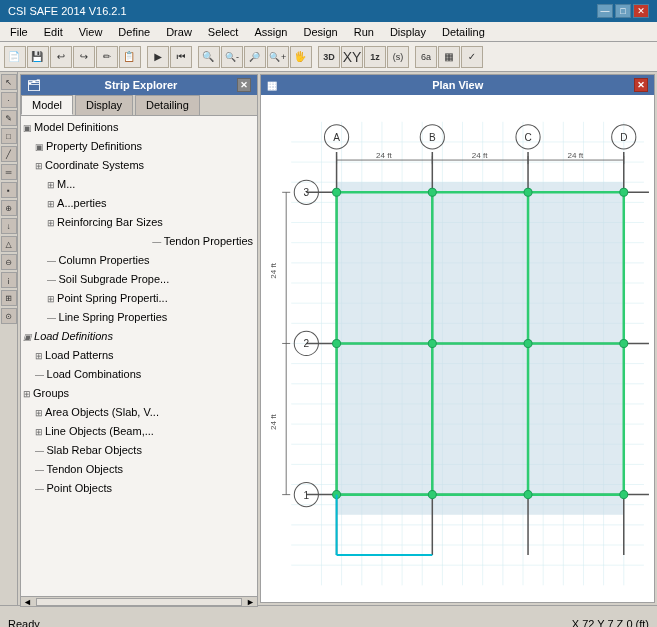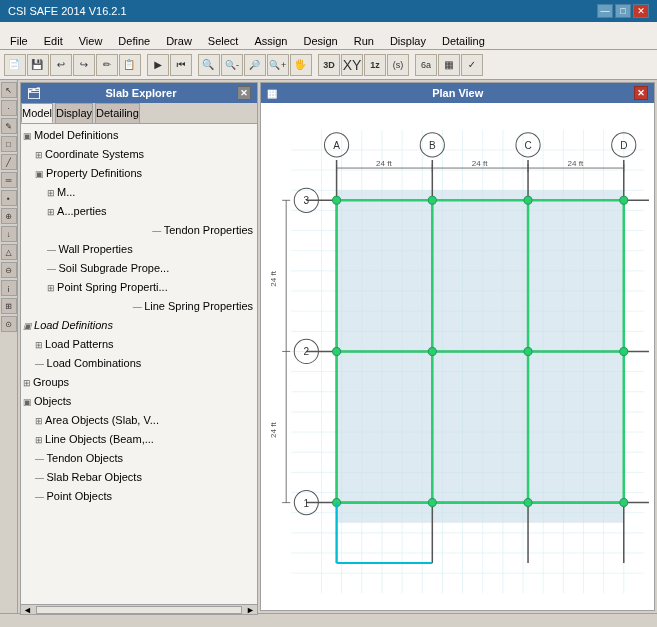--- a/index.html
+++ b/index.html
@@ -20,23 +20,23 @@
       width: 16px; height: 14px; background: #6a9fc0;
       border: 1px solid #4a7fa0; font-size: 9px;
       display: flex; align-items: center; justify-content: center;
       cursor: pointer; color: white;
     }
     #title-bar .win-btn.close { background: #c0392b; }
 
     
     #menu-bar {
       background: #f0ede8;
-      height: 28px;
-      display: flex;
-      align-items: flex-end;
+      height: 20px;
+      display: flex;
+      align-items: center;
       border-bottom: 1px solid #a0a0a0;
       padding: 0 2px;
     }
     .menu-item {
       padding: 2px 8px;
       cursor: pointer;
       font-size: 11px;
       color: #000;
     }
 
@@ -110,21 +110,21 @@
       background: #888; border: 1px solid #666;
       display: flex; align-items: center; justify-content: center;
       font-size: 9px; cursor: pointer; color: white;
     }
     #me-tabs {
       display: flex;
       background: #d4d0c8;
       border-bottom: 1px solid #a0a0a0;
     }
     .me-tab {
-      padding: 3px 0;
+      padding: 3px 10px;
       font-size: 11px;
       cursor: pointer;
       border: 1px solid #a0a0a0;
       border-bottom: none;
       margin-right: 2px;
       background: #c8c0b8;
     }
     .me-tab.active { background: #f5f3f0; border-bottom: 1px solid #f5f3f0; }
     #me-tree {
       flex: 1;
@@ -277,49 +277,49 @@
     <div class="lt-btn">△</div>
     <div class="lt-btn">⊖</div>
     <div class="lt-btn">ℹ</div>
     <div class="lt-btn">⊞</div>
     <div class="lt-btn">⊙</div>
   </div>
 
   <div id="model-explorer">
     <div id="me-header">
       <span style="margin-right:4px;">🗂</span>
-      <span>Slab Explorer</span>
+      <span>Strip Explorer</span>
       <div class="close-btn">✕</div>
     </div>
     <div id="me-tabs">
       <div class="me-tab active">Model</div>
       <div class="me-tab">Display</div>
       <div class="me-tab">Detailing</div>
     </div>
     <div id="me-tree">
 
     <div class="tree-item" style="padding-left: 0px;"><span style="color:#666;font-size:9px;">▣ </span>Model Definitions</div>
+        <div class="tree-item" style="padding-left: 12px;"><span style="color:#666;font-size:9px;">▣ </span>Property Definitions</div>
         <div class="tree-item" style="padding-left: 12px;"><span style="color:#666;font-size:9px;">⊞ </span>Coordinate Systems</div>
-        <div class="tree-item" style="padding-left: 12px;"><span style="color:#666;font-size:9px;">▣ </span>Property Definitions</div>
         <div class="tree-item" style="padding-left: 24px;"><span style="color:#666;font-size:9px;">⊞ </span>M...</div>
         <div class="tree-item" style="padding-left: 24px;"><span style="color:#666;font-size:9px;">⊞ </span>A...perties</div>
+        <div class="tree-item" style="padding-left: 24px;"><span style="color:#666;font-size:9px;">⊞ </span>Reinforcing Bar Sizes</div>
         <div class="tree-item" style="padding-left: 24px; text-align: right;"><span style="color:#666;font-size:9px;">— </span>Tendon Properties</div>
-        <div class="tree-item" style="padding-left: 24px;"><span style="color:#666;font-size:9px;">— </span>Wall Properties</div>
+        <div class="tree-item" style="padding-left: 24px;"><span style="color:#666;font-size:9px;">— </span>Column Properties</div>
         <div class="tree-item" style="padding-left: 24px;"><span style="color:#666;font-size:9px;">— </span>Soil Subgrade Prope...</div>
         <div class="tree-item" style="padding-left: 24px;"><span style="color:#666;font-size:9px;">⊞ </span>Point Spring Properti...</div>
-        <div class="tree-item" style="padding-left: 24px; text-align: right;"><span style="color:#666;font-size:9px;">— </span>Line Spring Properties</div>
+        <div class="tree-item" style="padding-left: 24px;"><span style="color:#666;font-size:9px;">— </span>Line Spring Properties</div>
         <div class="tree-item" style="padding-left: 0px; font-style: italic;"><span style="color:#666;font-size:9px;">▣ </span>Load Definitions</div>
         <div class="tree-item" style="padding-left: 12px;"><span style="color:#666;font-size:9px;">⊞ </span>Load Patterns</div>
         <div class="tree-item" style="padding-left: 12px;"><span style="color:#666;font-size:9px;">— </span>Load Combinations</div>
         <div class="tree-item" style="padding-left: 0px;"><span style="color:#666;font-size:9px;">⊞ </span>Groups</div>
-        <div class="tree-item" style="padding-left: 0px;"><span style="color:#666;font-size:9px;">▣ </span>Objects</div>
         <div class="tree-item" style="padding-left: 12px;"><span style="color:#666;font-size:9px;">⊞ </span>Area Objects (Slab, V...</div>
         <div class="tree-item" style="padding-left: 12px;"><span style="color:#666;font-size:9px;">⊞ </span>Line Objects (Beam,...</div>
+        <div class="tree-item" style="padding-left: 12px;"><span style="color:#666;font-size:9px;">— </span>Slab Rebar Objects</div>
         <div class="tree-item" style="padding-left: 12px;"><span style="color:#666;font-size:9px;">— </span>Tendon Objects</div>
-        <div class="tree-item" style="padding-left: 12px;"><span style="color:#666;font-size:9px;">— </span>Slab Rebar Objects</div>
         <div class="tree-item" style="padding-left: 12px;"><span style="color:#666;font-size:9px;">— </span>Point Objects</div>
       </div>
     <div id="me-scrollbar">
       <span style="font-size:9px;padding:0 2px;cursor:pointer;">◄</span>
       <div id="me-scrollbar-track"></div>
       <span style="font-size:9px;padding:0 2px;cursor:pointer;">►</span>
     </div>
   </div>
 
   <div id="plan-view">

